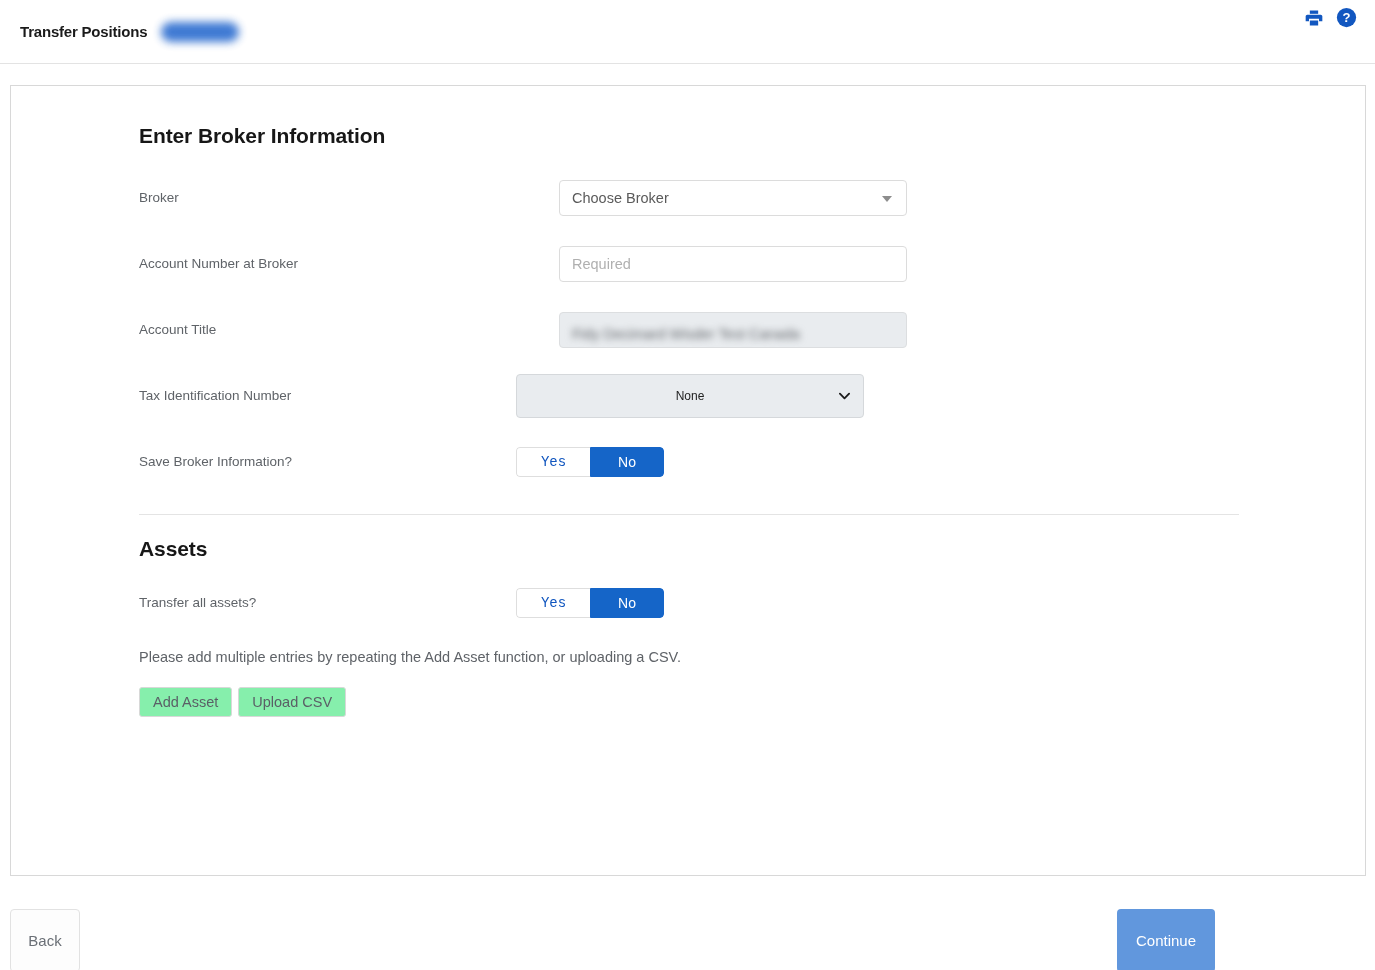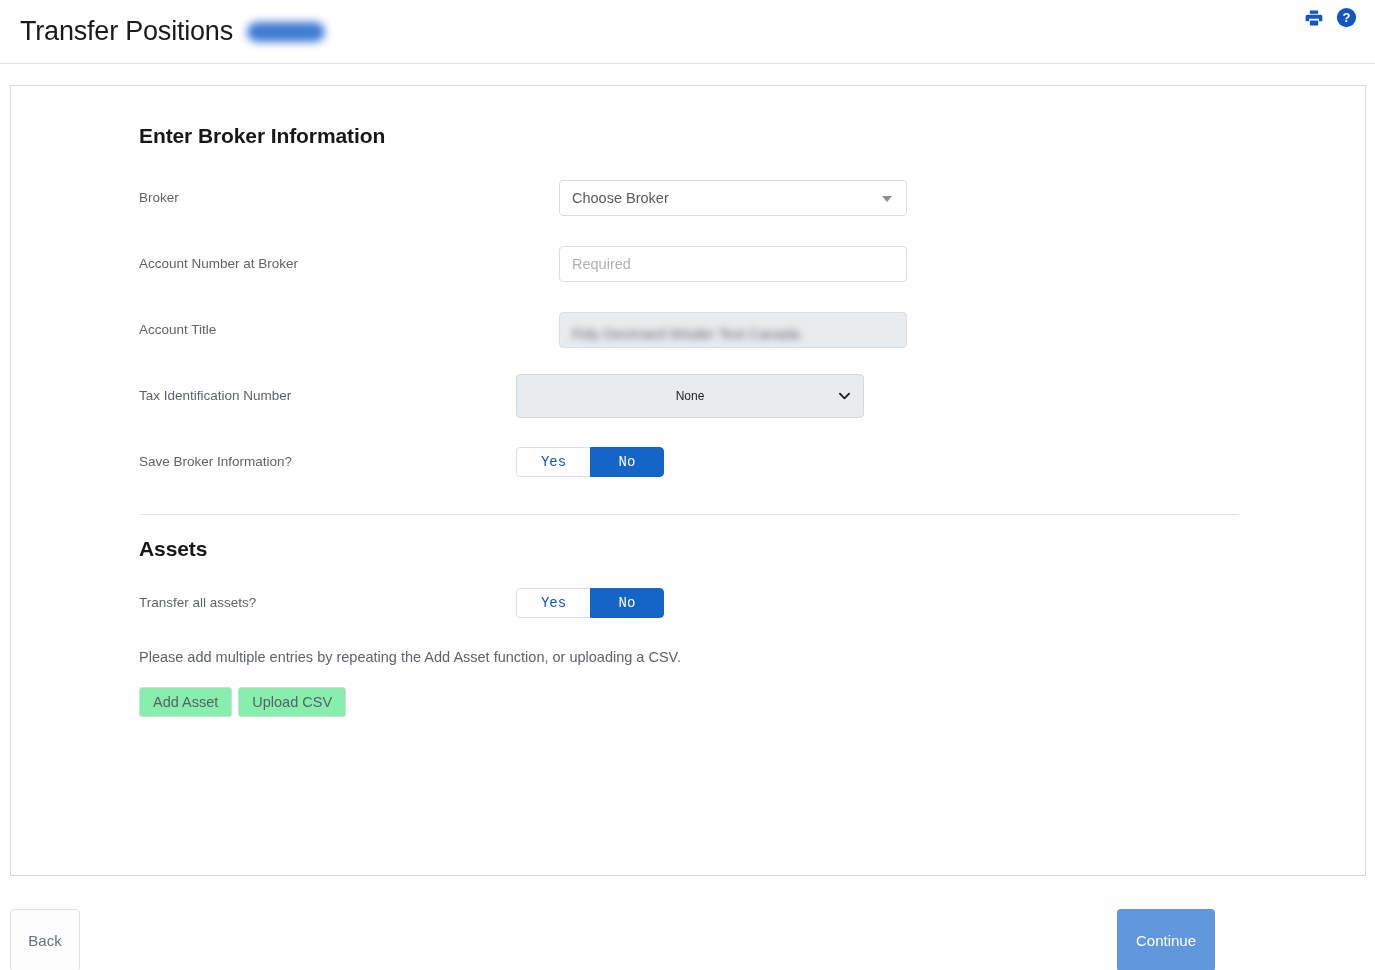--- a/index.html
+++ b/index.html
@@ -21,22 +21,22 @@
     display: flex;
     align-items: center;
     padding: 0 20px 0 20px;
   }
   .header-title-wrap {
     display: flex;
     align-items: center;
     gap: 14px;
   }
   .page-title {
-    font-size: 27px;
-    font-weight: normal;
+    font-size: 15px;
+    font-weight: bold;
     color: #1a1a1a;
     letter-spacing: -0.2px;
     line-height: 1;
   }
   .redacted-pill {
     width: 78px;
     height: 20px;
     border-radius: 10px;
     background: #2f6fd0;
     filter: blur(4px);
@@ -207,21 +207,20 @@
     border-right: none;
     color: #1156bf;
     border-radius: 4px 0 0 4px;
     font-family: Liberation Mono, monospace;
   }
   .yesno .opt.on {
     background: #1565c8;
     color: #ffffff;
     border: 1px solid #1565c8;
     border-radius: 0 4px 4px 0;
-    font-family: Liberation Mono, monospace;
   }
 
   
   .divider {
     width: 1100px;
     height: 1px;
     background: #e4e4e4;
     margin: 30px 0 0 0;
   }
 

